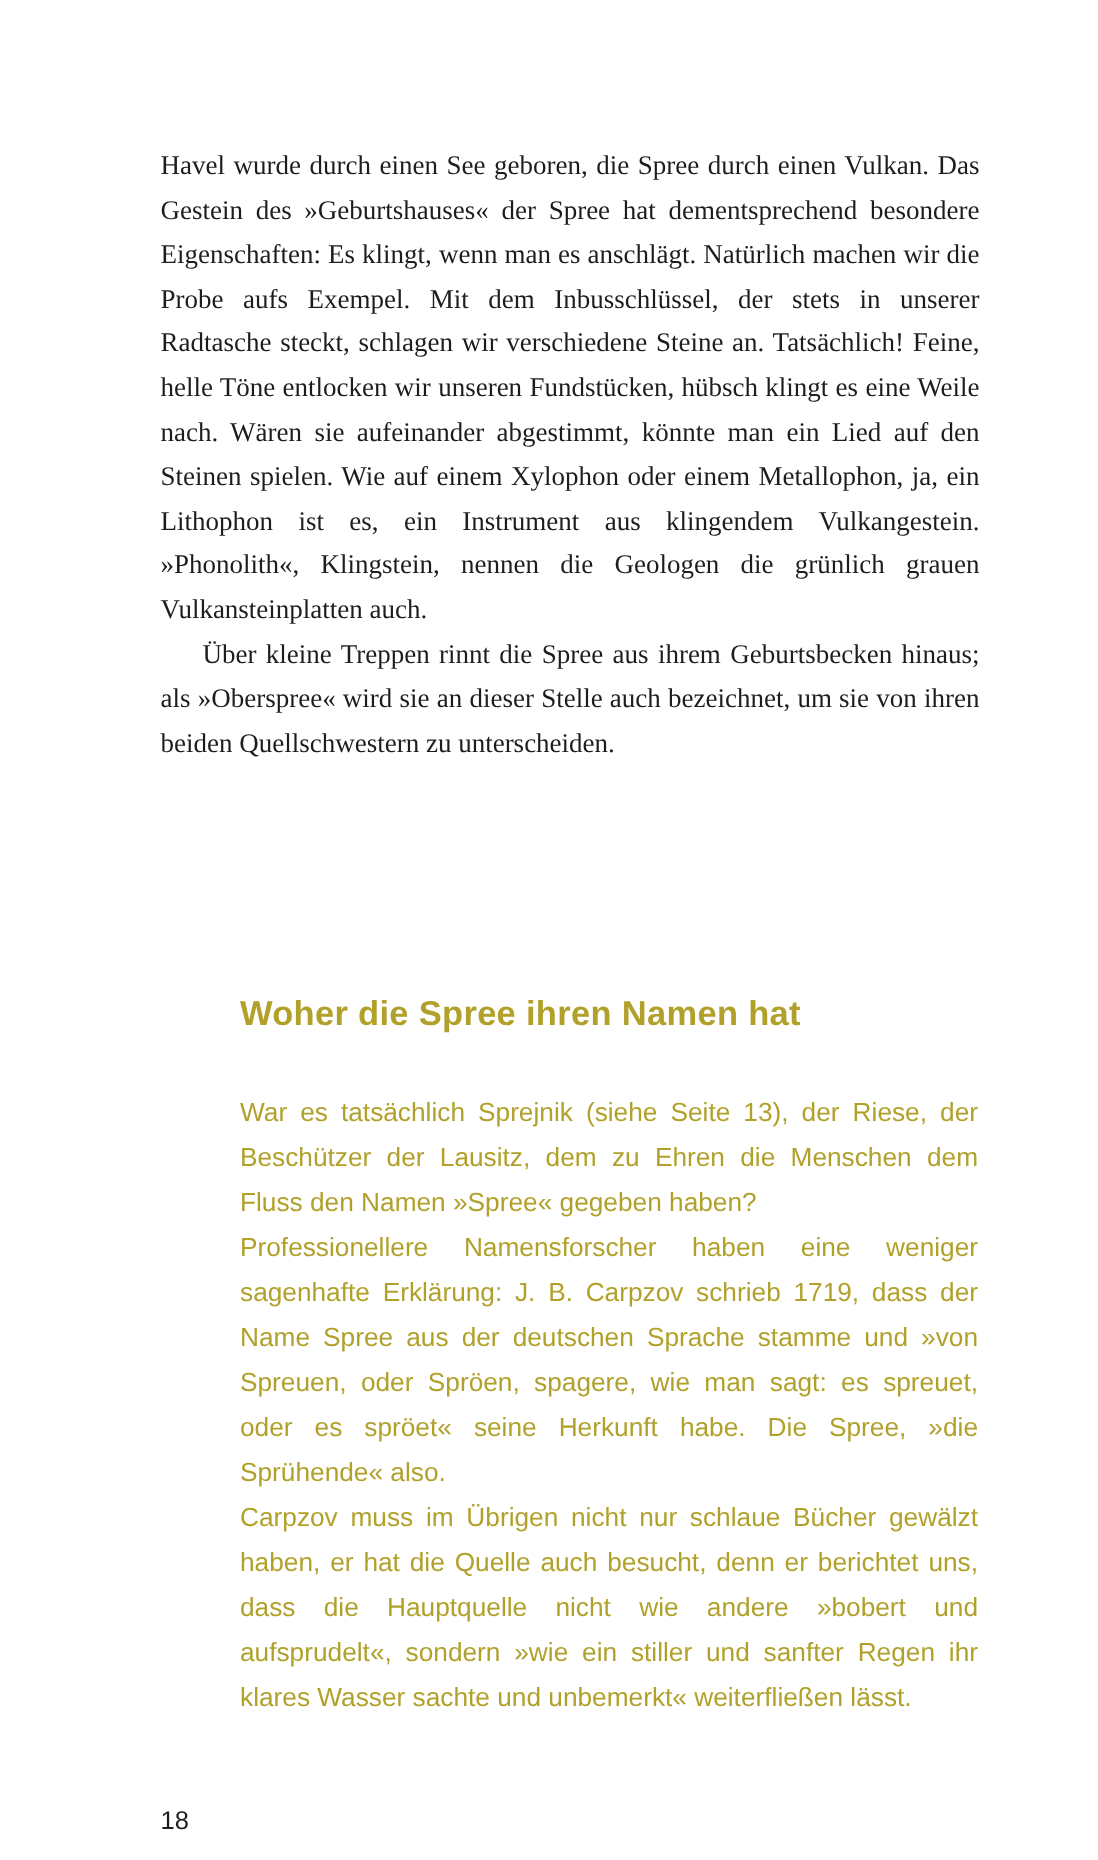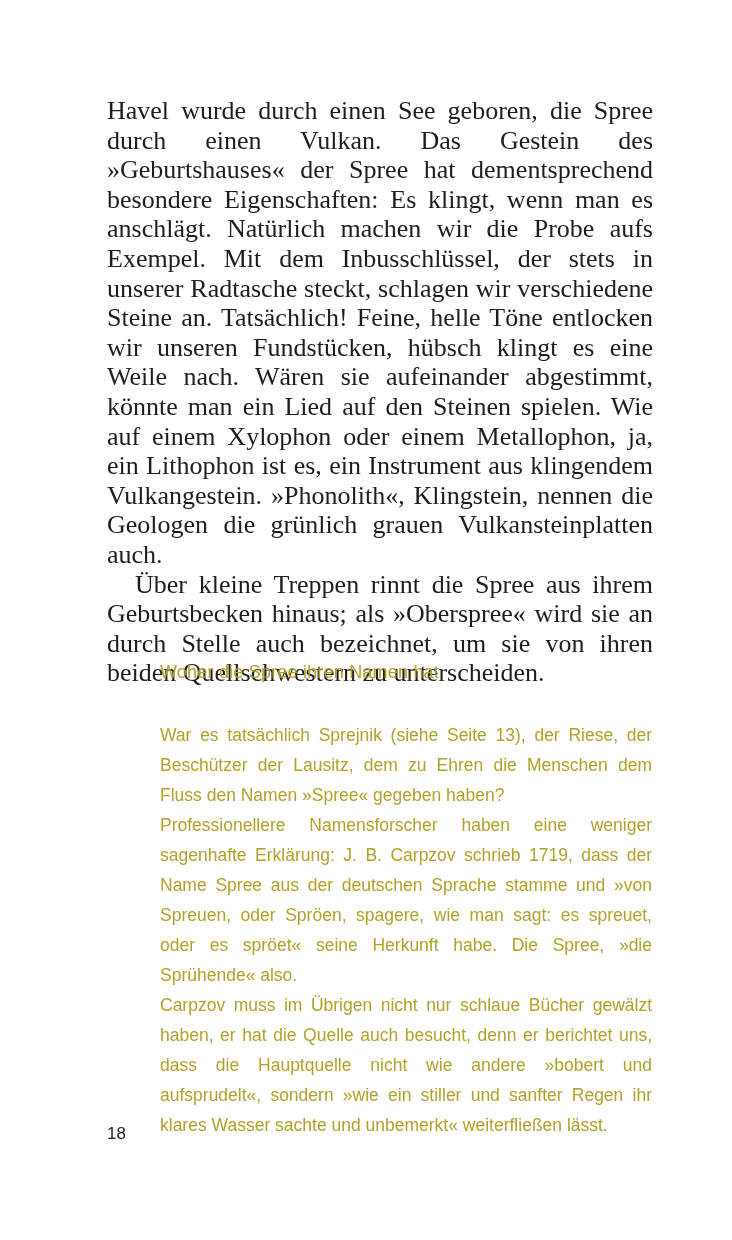--- a/index.html
+++ b/index.html
@@ -13,70 +13,70 @@
     height: 1240px;
     background: #ffffff;
     overflow: hidden;
   }
   .main-text {
     position: absolute;
     left: 107px;
     top: 96px;
     width: 546px;
     font-family: "Liberation Serif", serif;
-    font-size: 26px;
+    font-size: 18px;
     line-height: 29.6px;
     color: #1d1d1b;
     text-align: justify;
   }
   .main-text p {
     margin: 0;
   }
   .main-text p.indented {
     text-indent: 28px;
   }
   .feature {
     position: absolute;
     left: 160px;
     top: 662px;
     width: 492px;
     font-family: "Liberation Sans", sans-serif;
     color: var(--accent, #b1a12b);
   }
   .feature-heading {
-    font-size: 18px;
-    font-weight: normal;
+    font-size: 23px;
+    font-weight: bold;
     margin: 0 0 37px 0;
     letter-spacing: 0.2px;
   }
   .feature-body {
     font-size: 17.5px;
     line-height: 30px;
     text-align: justify;
   }
   .feature-body p {
     margin: 0;
   }
   .page-number {
     position: absolute;
     left: 107px;
-    top: 1124px;
+    top: 1204px;
     font-family: "Liberation Sans", sans-serif;
     font-size: 17px;
     color: #1d1d1b;
   }
 </style>
 </head>
 <body>
 
 <div class="page">
 
   <div class="main-text">
     <p>Havel wurde durch einen See geboren, die Spree durch einen Vulkan. Das Gestein des »Geburtshauses« der Spree hat dementsprechend besondere Eigenschaften: Es klingt, wenn man es anschlägt. Natürlich machen wir die Probe aufs Exempel. Mit dem Inbusschlüssel, der stets in unserer Radtasche steckt, schlagen wir verschiedene Steine an. Tatsächlich! Feine, helle Töne entlocken wir unseren Fundstücken, hübsch klingt es eine Weile nach. Wären sie aufeinander abgestimmt, könnte man ein Lied auf den Steinen spielen. Wie auf einem Xylophon oder einem Metallophon, ja, ein Lithophon ist es, ein Instrument aus klingendem Vulkangestein. »Phonolith«, Klingstein, nennen die Geologen die grünlich grauen Vulkansteinplatten auch.</p>
-    <p class="indented">Über kleine Treppen rinnt die Spree aus ihrem Geburtsbecken hinaus; als »Oberspree« wird sie an durch Stelle auch bezeichnet, um sie von ihren beiden Quellschwestern zu unterscheiden.</p>
+    <p class="indented">Über kleine Treppen rinnt die Spree aus ihrem Geburtsbecken hinaus; als »Oberspree« wird sie an dieser Stelle auch bezeichnet, um sie von ihren beiden Quellschwestern zu unterscheiden.</p>
   </div>
 
   <div class="feature">
     <h2 class="feature-heading">Woher die Spree ihren Namen hat</h2>
     <div class="feature-body">
       <p>War es tatsächlich Sprejnik (siehe Seite 13), der Riese, der Beschützer der Lausitz, dem zu Ehren die Menschen dem Fluss den Namen »Spree« gegeben haben?</p>
       <p>Professionellere Namensforscher haben eine weniger sagenhafte Erklärung: J. B. Carpzov schrieb 1719, dass der Name Spree aus der deutschen Sprache stamme und »von Spreuen, oder Spröen, spagere, wie man sagt: es spreuet, oder es spröet« seine Herkunft habe. Die Spree, »die Sprühende« also.</p>
       <p>Carpzov muss im Übrigen nicht nur schlaue Bücher gewälzt haben, er hat die Quelle auch besucht, denn er berichtet uns, dass die Hauptquelle nicht wie andere »bobert und aufsprudelt«, sondern »wie ein stiller und sanfter Regen ihr klares Wasser sachte und unbemerkt« weiterfließen lässt.</p>
     </div>
   </div>

